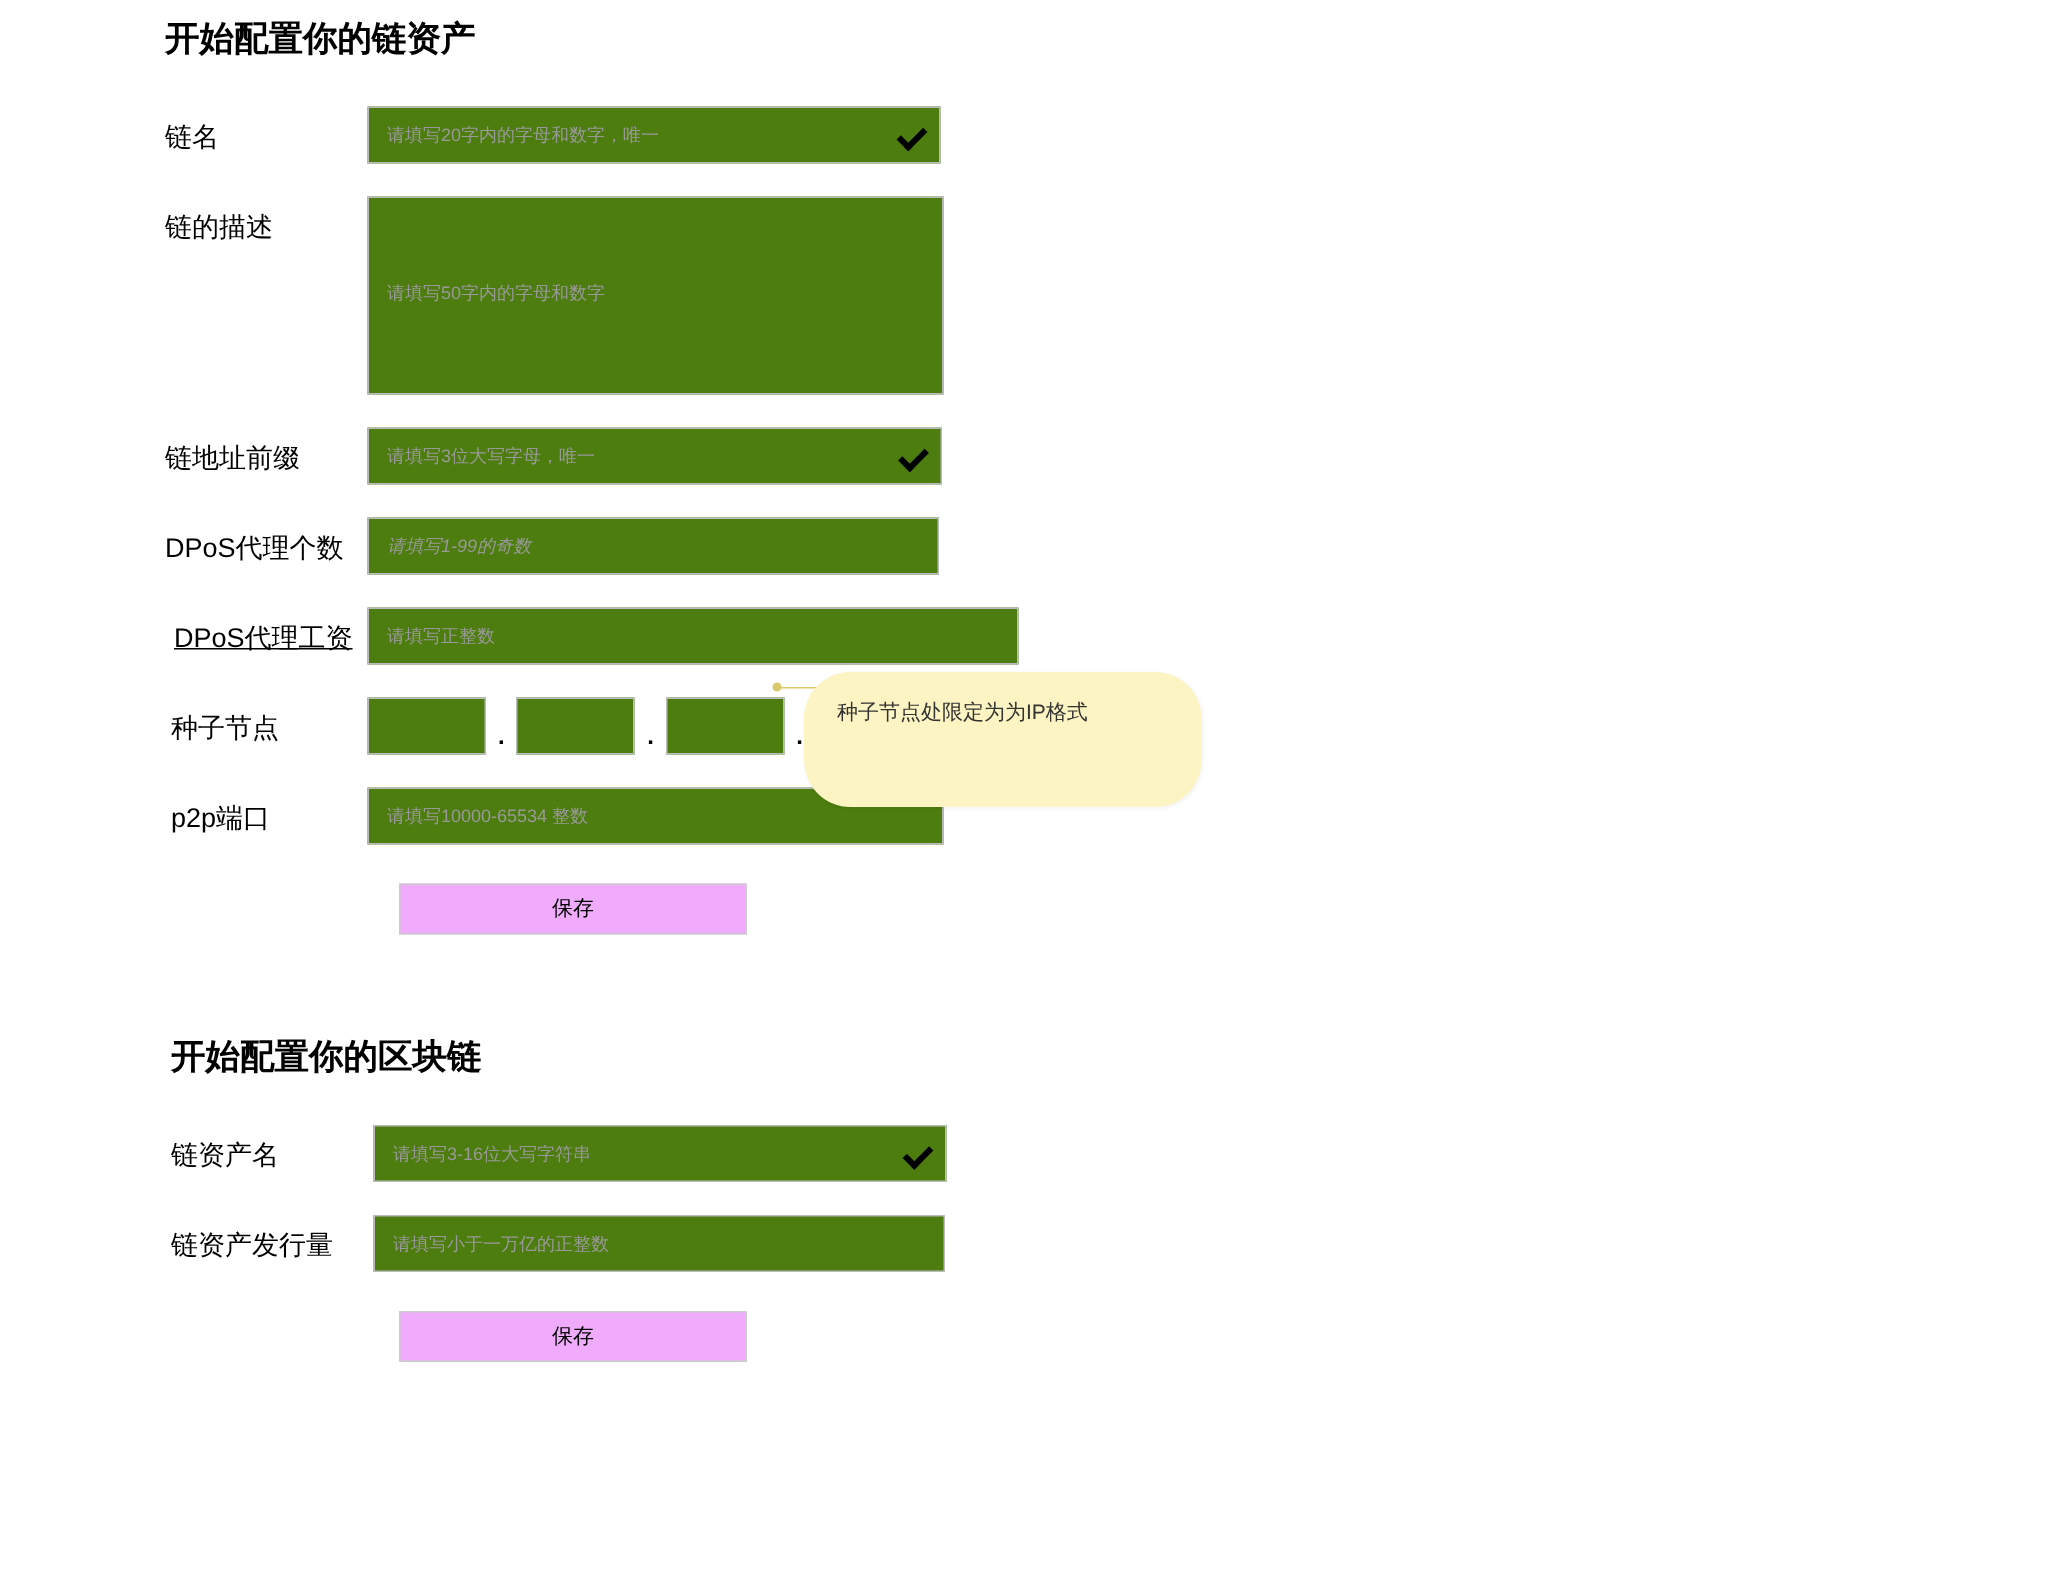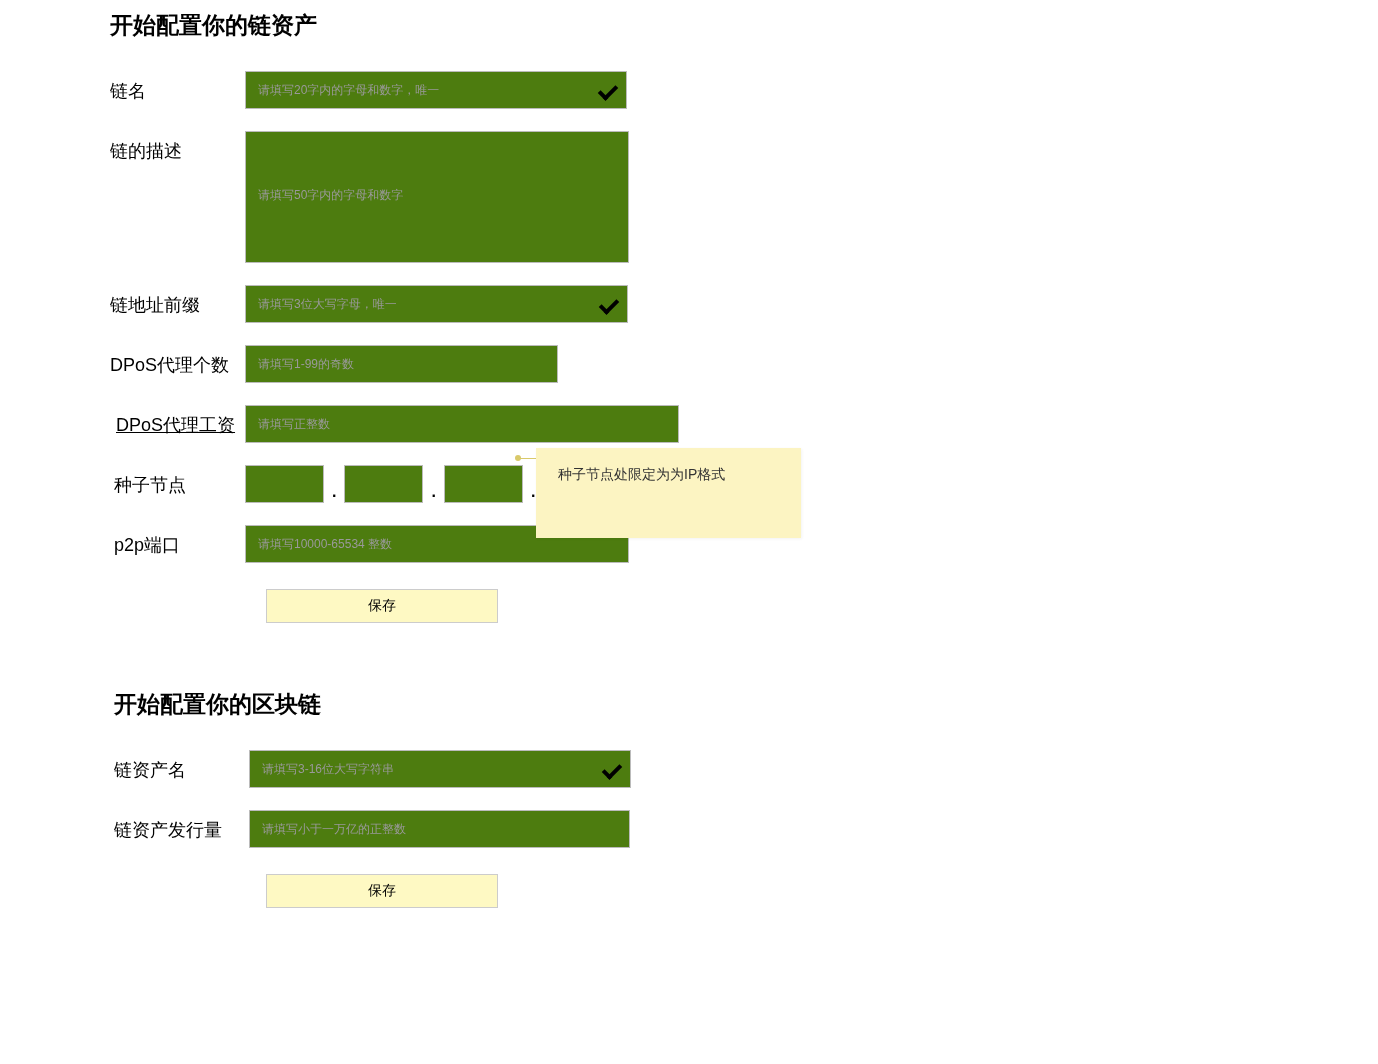--- a/index.html
+++ b/index.html
@@ -49,21 +49,21 @@
       font-family: inherit;
       outline: none;
     }
     input[type="text"]::placeholder,
     textarea::placeholder {
       color: #999;
     }
     .input-chainname { width: 382px; height: 38px; }
     .input-desc { width: 384px; height: 132px; resize: none; padding-top: 55px; }
     .input-prefix { width: 383px; height: 38px; }
-    .input-dpos-count { width: 313px; height: 38px; }
+    .input-dpos-count { width: 381px; height: 38px; font-style: italic; }
     .input-dpos-wage { width: 434px; height: 38px; }
     .input-p2p { width: 384px; height: 38px; }
     .input-assetname { width: 382px; height: 38px; }
     .input-assetissue { width: 381px; height: 38px; }
     .input-ip {
       width: 79px;
       height: 38px;
       text-align: center;
       padding: 10px 5px;
     }
@@ -93,21 +93,21 @@
       gap: 8px;
     }
     .ip-dot {
       font-size: 16px;
       font-weight: bold;
       padding-bottom: 2px;
     }
     .save-button {
       width: 232px;
       height: 34px;
-      background: #fef9c3;
+      background: #f0abfc;
       border: 1px solid #ccc;
       font-size: 14px;
       cursor: pointer;
       color: #000;
       margin-left: 156px;
       margin-top: 4px;
     }
     .section-gap { height: 66px; }
     .annotation-line {
       position: absolute;
@@ -207,17 +207,17 @@
   <div class="form-row" style="margin-left:4px;">
     <label class="form-label">链资产发行量</label>
     <input type="text" class="input-assetissue" placeholder="请填写小于一万亿的正整数" style="">
   </div>
 
   <button class="save-button">保存</button>
 
   
   <div class="annotation-dot" style="left:515px; top:455px;"></div>
   <div class="annotation-line" style="left:520px; top:458px; width:130px;"></div>
-  <div class="annotation-box" style="left:536px; top:448px;">
+  <div class="annotation-box" style="left:536px; top:448px;border-radius:31px;">
     <span>种子节点处限定为为IP格式</span>
   </div>
 
 </div>
 
 </body></html>

